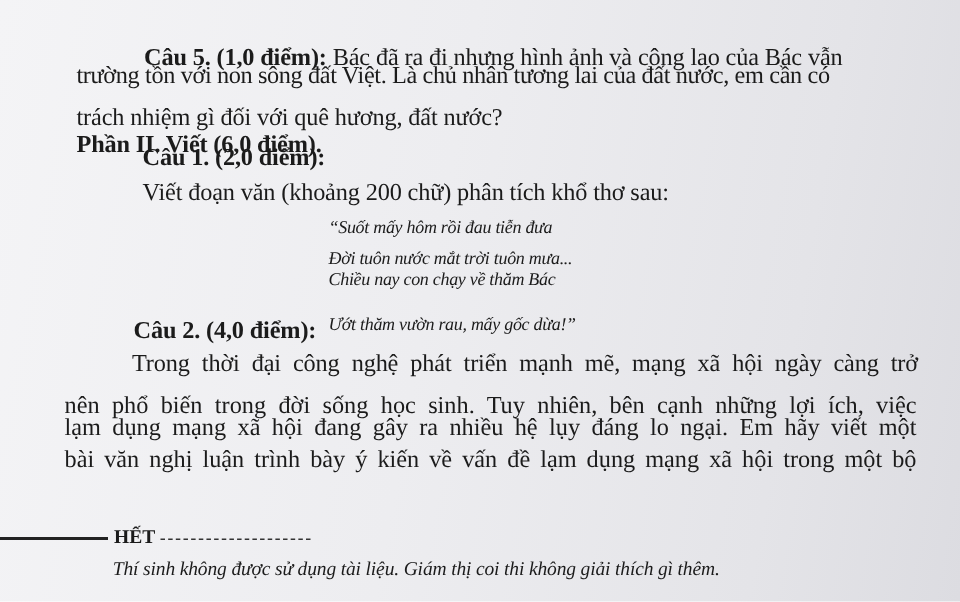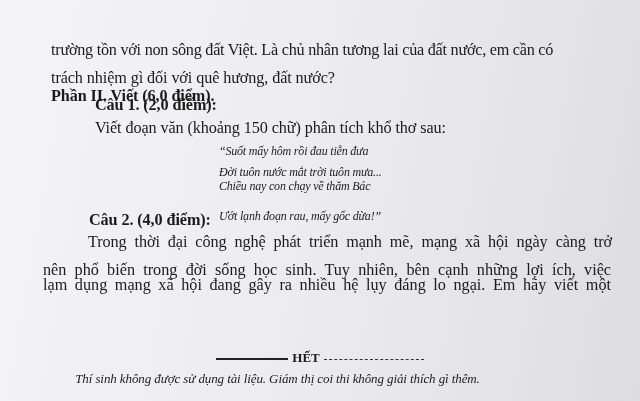--- a/index.html
+++ b/index.html
@@ -39,21 +39,21 @@
       text-align-last: justify;
       font-size: 16.2px;
       line-height: 21px;
       white-space: nowrap;
     }
     .end {
       position: absolute;
       top: 350px;
       left: 0;
       width: 640px;
-      text-align: center;
+      text-align: left;
       font-size: 13px;
       font-weight: bold;
     }
     .end .dash-l {
       display: inline-block;
       width: 72px;
       border-top: 2px solid #222;
       vertical-align: middle;
       margin-right: 4px;
     }
@@ -73,38 +73,42 @@
       font-style: italic;
       font-size: 13px;
       letter-spacing: -0.1px;
     }
   </style>
 </head>
 <body>
 
 <div class="page">
 
+  <div class="line" style="top:28px; left:96px;">
+    <span class="b">Câu 5. (1,0 điểm):</span><span> Bác đã ra đi nhưng hình ảnh và công lao của Bác vẫn</span>
+  </div>
   <div class="line" style="top:40px; left:51px; letter-spacing:-0.25px;">trường tồn với non sông đất Việt. Là chủ nhân tương lai của đất nước, em cần có</div>
   <div class="line" style="top:68px; left:51px;">trách nhiệm gì đối với quê hương, đất nước?</div>
 
   <div class="line b" style="top:86px; left:51px;">Phần II. Viết (6,0 điểm).</div>
 
   <div class="line b" style="top:95px; left:95px;">Câu 1. (2,0 điểm):</div>
-  <div class="line" style="top:118px; left:95px;">Viết đoạn văn (khoảng 150 chữ) phân tích khổ thơ sau:</div>
+  <div class="line" style="top:118px; left:95px;">Viết đoạn văn (khoảng 200 chữ) phân tích khổ thơ sau:</div>
 
   <div class="line poem" style="top:141px; left:219px;">“Suốt mấy hôm rồi đau tiễn đưa</div>
   <div class="line poem" style="top:162px; left:219px;">Đời tuôn nước mắt trời tuôn mưa...</div>
   <div class="line poem" style="top:176px; left:219px;">Chiều nay con chạy về thăm Bác</div>
-  <div class="line poem" style="top:206px; left:219px;">Ướt lạnh đoạn rau, mấy gốc dừa!”</div>
+  <div class="line poem" style="top:206px; left:219px;">Ướt thăm vườn rau, mấy gốc dừa!”</div>
 
   <div class="line b" style="top:209px; left:89px; top:210px;">Câu 2. (4,0 điểm):</div>
 
   <div class="line" style="top:232px; left:88px; width:524px; text-align:justify; text-align-last:justify;">Trong thời đại công nghệ phát triển mạnh mẽ, mạng xã hội ngày càng trở</div>
   <div class="justify" style="top:260px;">nên phổ biến trong đời sống học sinh. Tuy nhiên, bên cạnh những lợi ích, việc</div>
   <div class="justify" style="top:275px;">lạm dụng mạng xã hội đang gây ra nhiều hệ lụy đáng lo ngại. Em hãy viết một</div>
+  <div class="justify" style="top:296px;">bài văn nghị luận trình bày ý kiến về vấn đề lạm dụng mạng xã hội trong một bộ</div>
 
   <div class="end">
     <span class="dash-l"></span><span>HẾT</span><span class="dash-r"></span>
   </div>
 
   <div class="note">Thí sinh không được sử dụng tài liệu. Giám thị coi thi không giải thích gì thêm.</div>
 
 </div>
 
 </body></html>

